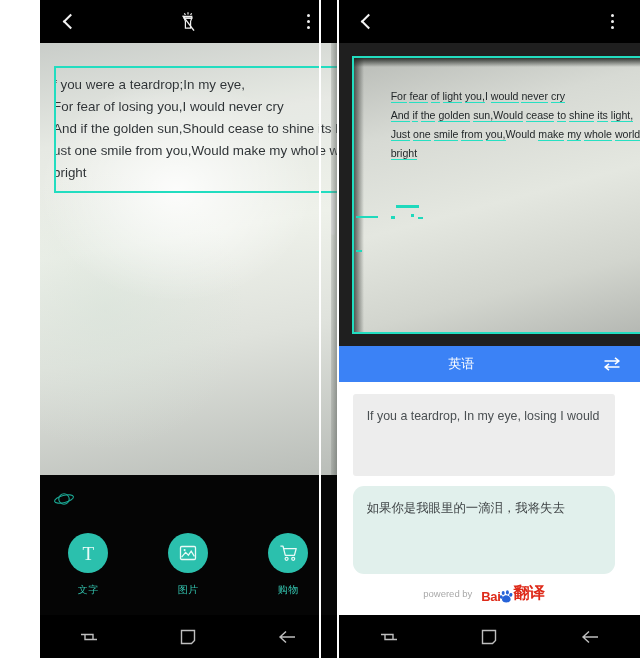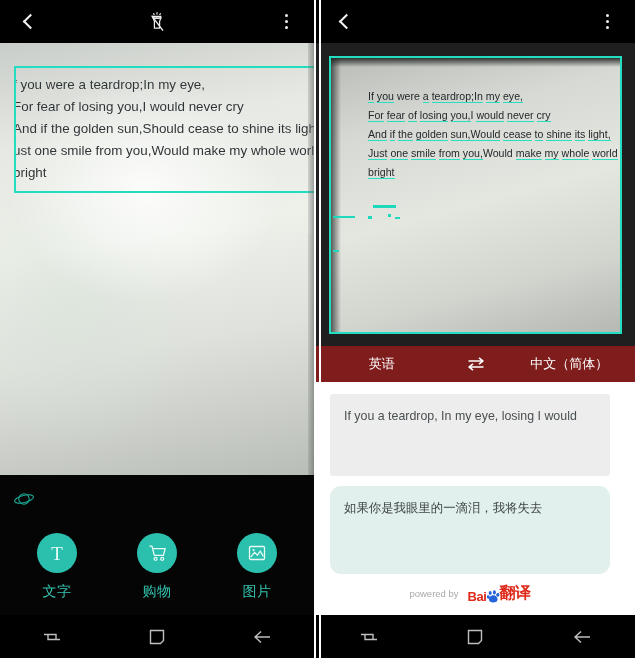--- a/index.html
+++ b/index.html
@@ -13,20 +13,21 @@
     position: relative;
     width: 640px; height: 658px;
     display: flex;
     background: #ffffff;
   }
   .panel {
     position: relative;
     width: 314px; height: 658px;
     overflow: hidden;
     background: #000;
+    margin-left: 40px;
   }
   .panel.right { margin-left: 2px; width: 319px; }
 
   
   .topbar {
     position: absolute; top: 0; left: 0;
     width: 100%; height: 43px;
     background: #000000;
     display: flex; align-items: center;
     z-index: 30;
@@ -99,21 +100,21 @@
     display: flex; justify-content: center; gap: 34px;
   }
   .action { width: 66px; display: flex; flex-direction: column; align-items: center; }
   .action .circle {
     width: 40px; height: 40px; border-radius: 50%;
     background: #2bc0ad;
     display: flex; align-items: center; justify-content: center;
   }
   .action .lbl {
     margin-top: 10px;
-    font-size: 14px;
+    font-size: 10px;
     color: #34c6b1;
     letter-spacing: 0.5px;
   }
   .tglyph { color:#e9fbf8; font-size:19px; font-family:"Liberation Serif", serif; line-height:1; }
 
   
   .navbar {
     position: absolute; left: 0; bottom: 0;
     width: 100%; height: 43px;
     background: #000;
@@ -151,21 +152,21 @@
     white-space: nowrap;
     margin-left: 25px;
   }
   .ocr2-line:first-child { margin-top: 20px; }
   .w { border-bottom: 1.6px solid #27e0c2; padding-bottom: 0px; }
   .ghost { position:absolute; background:#1fd9bc; }
 
   .lang-bar {
     position: absolute; left: 0; top: 346px;
     width: 100%; height: 36px;
-    background: #7f1d1d;
+    background: #3b82f6;
     display: flex; align-items: center;
   }
   .lang-bar .lang {
     flex: 1; text-align: center;
     color: #ffffff; font-size: 13px;
   }
   .lang-bar .swap { width: 56px; display: flex; align-items:center; justify-content:center; }
 
   .result-area {
     position: absolute; left: 0; top: 382px;
@@ -258,40 +259,40 @@
 
         <div class="action">
           <div class="circle">
             <span class="tglyph">T</span>
           </div>
           <div class="lbl">文字</div>
         </div>
 
         <div class="action">
           <div class="circle">
+            <svg width="20" height="20" viewBox="0 0 20 20">
+              <rect x="2.5" y="3.5" width="15" height="13" rx="1.2" fill="none" stroke="#eafaf7" stroke-width="1.3"></rect>
+              <path d="M3.6 14.2 L7.6 9.3 L10.4 12.2 L13.2 8.2 L16.4 13.4" fill="none" stroke="#eafaf7" stroke-width="1.2"></path>
+              <circle cx="6.6" cy="7.1" r="1.05" fill="#eafaf7"></circle>
+            </svg>
+          </div>
+          <div class="lbl">图片</div>
+        </div>
+
+        <div class="action">
+          <div class="circle">
             <svg width="21" height="20" viewBox="0 0 21 20">
               <path d="M2.4 3.2 L5.0 3.2 L7.3 12.4 L16.4 12.4 L18.2 5.6 L5.8 5.6" fill="none" stroke="#eafaf7" stroke-width="1.3" stroke-linejoin="round"></path>
               <circle cx="8.6" cy="15.8" r="1.5" fill="none" stroke="#eafaf7" stroke-width="1.2"></circle>
               <circle cx="15.2" cy="15.8" r="1.5" fill="none" stroke="#eafaf7" stroke-width="1.2"></circle>
             </svg>
           </div>
           <div class="lbl">购物</div>
         </div>
 
-        <div class="action">
-          <div class="circle">
-            <svg width="20" height="20" viewBox="0 0 20 20">
-              <rect x="2.5" y="3.5" width="15" height="13" rx="1.2" fill="none" stroke="#eafaf7" stroke-width="1.3"></rect>
-              <path d="M3.6 14.2 L7.6 9.3 L10.4 12.2 L13.2 8.2 L16.4 13.4" fill="none" stroke="#eafaf7" stroke-width="1.2"></path>
-              <circle cx="6.6" cy="7.1" r="1.05" fill="#eafaf7"></circle>
-            </svg>
-          </div>
-          <div class="lbl">图片</div>
-        </div>
-
       </div>
     </div>
 
     <div class="navbar">
       <div class="nav-btn">
         <svg width="22" height="16" viewBox="0 0 22 16">
           <path d="M3 5.5 L15 5.5 L15 11 M19 10.5 L7 10.5 L7 5" fill="none" stroke="#bfbfbf" stroke-width="1.4"></path>
         </svg>
       </div>
       <div class="nav-btn">
@@ -323,22 +324,21 @@
             <i></i>
             <i></i>
           </span>
       </div>
     </div>
 
     <div class="rpanel-bg">
       <div class="photo-frame">
         <div class="photo-inner">
 
-          <div class="ocr2-line"><span class="w">If</span> <span class="w">you</span> were <span class="w">a</span> <span class="w">teardrop;</span><span class="w">In</span> <span class="w">my</span> <span class="w">eye,</span></div>
-          <div class="ocr2-line"><span class="w">For</span> <span class="w">fear</span> <span class="w">of</span> <span class="w">losing</span> <span class="w">you,</span>I <span class="w">would</span> <span class="w">never</span> <span class="w">cry</span></div>
+          <div class="ocr2-line"><span class="w">For</span> <span class="w">fear</span> <span class="w">of</span> <span class="w">light</span> <span class="w">you,</span>I <span class="w">would</span> <span class="w">never</span> <span class="w">cry</span></div>
           <div class="ocr2-line"><span class="w">And</span> <span class="w">if</span> <span class="w">the</span> <span class="w">golden</span> <span class="w">sun,</span><span class="w">Would</span> <span class="w">cease</span> <span class="w">to</span> <span class="w">shine</span> <span class="w">its</span> <span class="w">light,</span></div>
           <div class="ocr2-line"><span class="w">Just</span> <span class="w">one</span> <span class="w">smile</span> <span class="w">from</span> <span class="w">you,</span>Would <span class="w">make</span> <span class="w">my</span> <span class="w">whole</span> <span class="w">world</span></div>
           <div class="ocr2-line"><span class="w">bright</span></div>
 
           <span class="ghost" style="left:30px;top:138px;width:23px;height:3px;"></span>
           <span class="ghost" style="left:-10px;top:149px;width:22px;height:2px;"></span>
           <span class="ghost" style="left:25px;top:149px;width:4px;height:3px;"></span>
           <span class="ghost" style="left:45px;top:147px;width:3px;height:3px;"></span>
           <span class="ghost" style="left:52px;top:150px;width:5px;height:2px;"></span>
           <span class="ghost" style="left:-10px;top:183px;width:6px;height:2px;"></span>
@@ -347,21 +347,20 @@
     </div>
 
     <div class="lang-bar">
       <div class="lang">英语</div>
       <div class="swap">
         <svg width="22" height="16" viewBox="0 0 22 16">
           <path d="M3.5 5 L17.5 5 M14 1.8 L18 5 L14 8.2" fill="none" stroke="#ffffff" stroke-width="1.6" stroke-linejoin="round"></path>
           <path d="M18.5 11 L4.5 11 M8 7.8 L4 11 L8 14.2" fill="none" stroke="#ffffff" stroke-width="1.6" stroke-linejoin="round"></path>
         </svg>
       </div>
-      <div class="lang">中文（简体）</div>
     </div>
 
     <div class="result-area">
       <div class="src-box">If you a teardrop, In my eye, losing I would</div>
       <div class="tgt-box">如果你是我眼里的一滴泪，我将失去</div>
 
       <div class="powered">
         <span class="pb">powered by</span>
         <span class="logo">
           <span class="bai">Bai</span>

